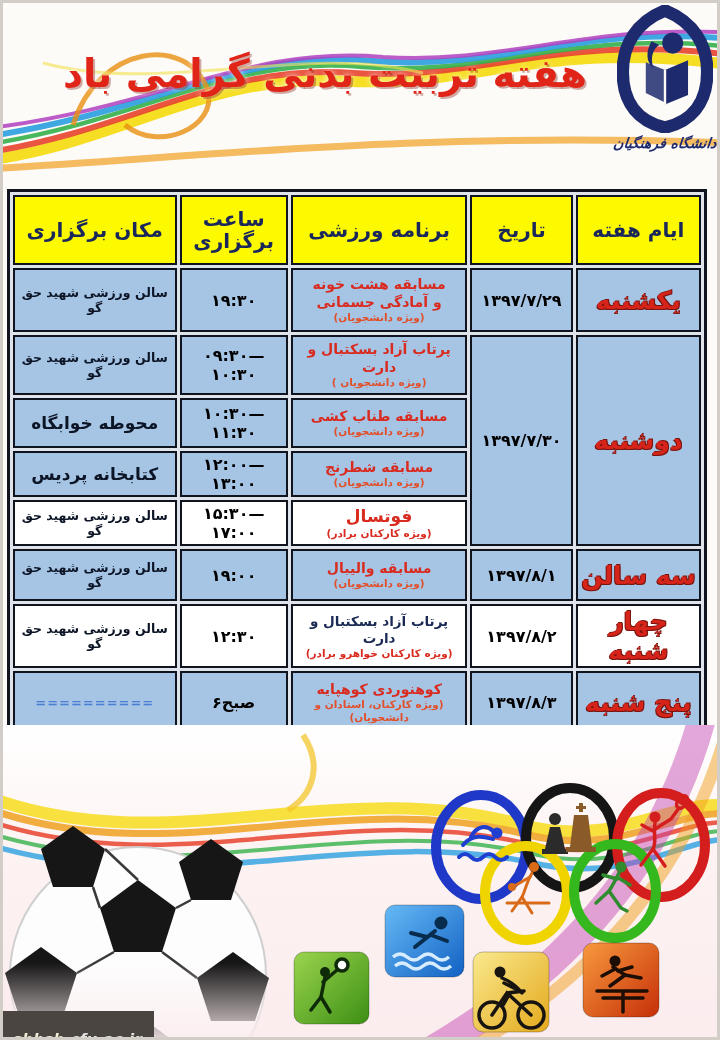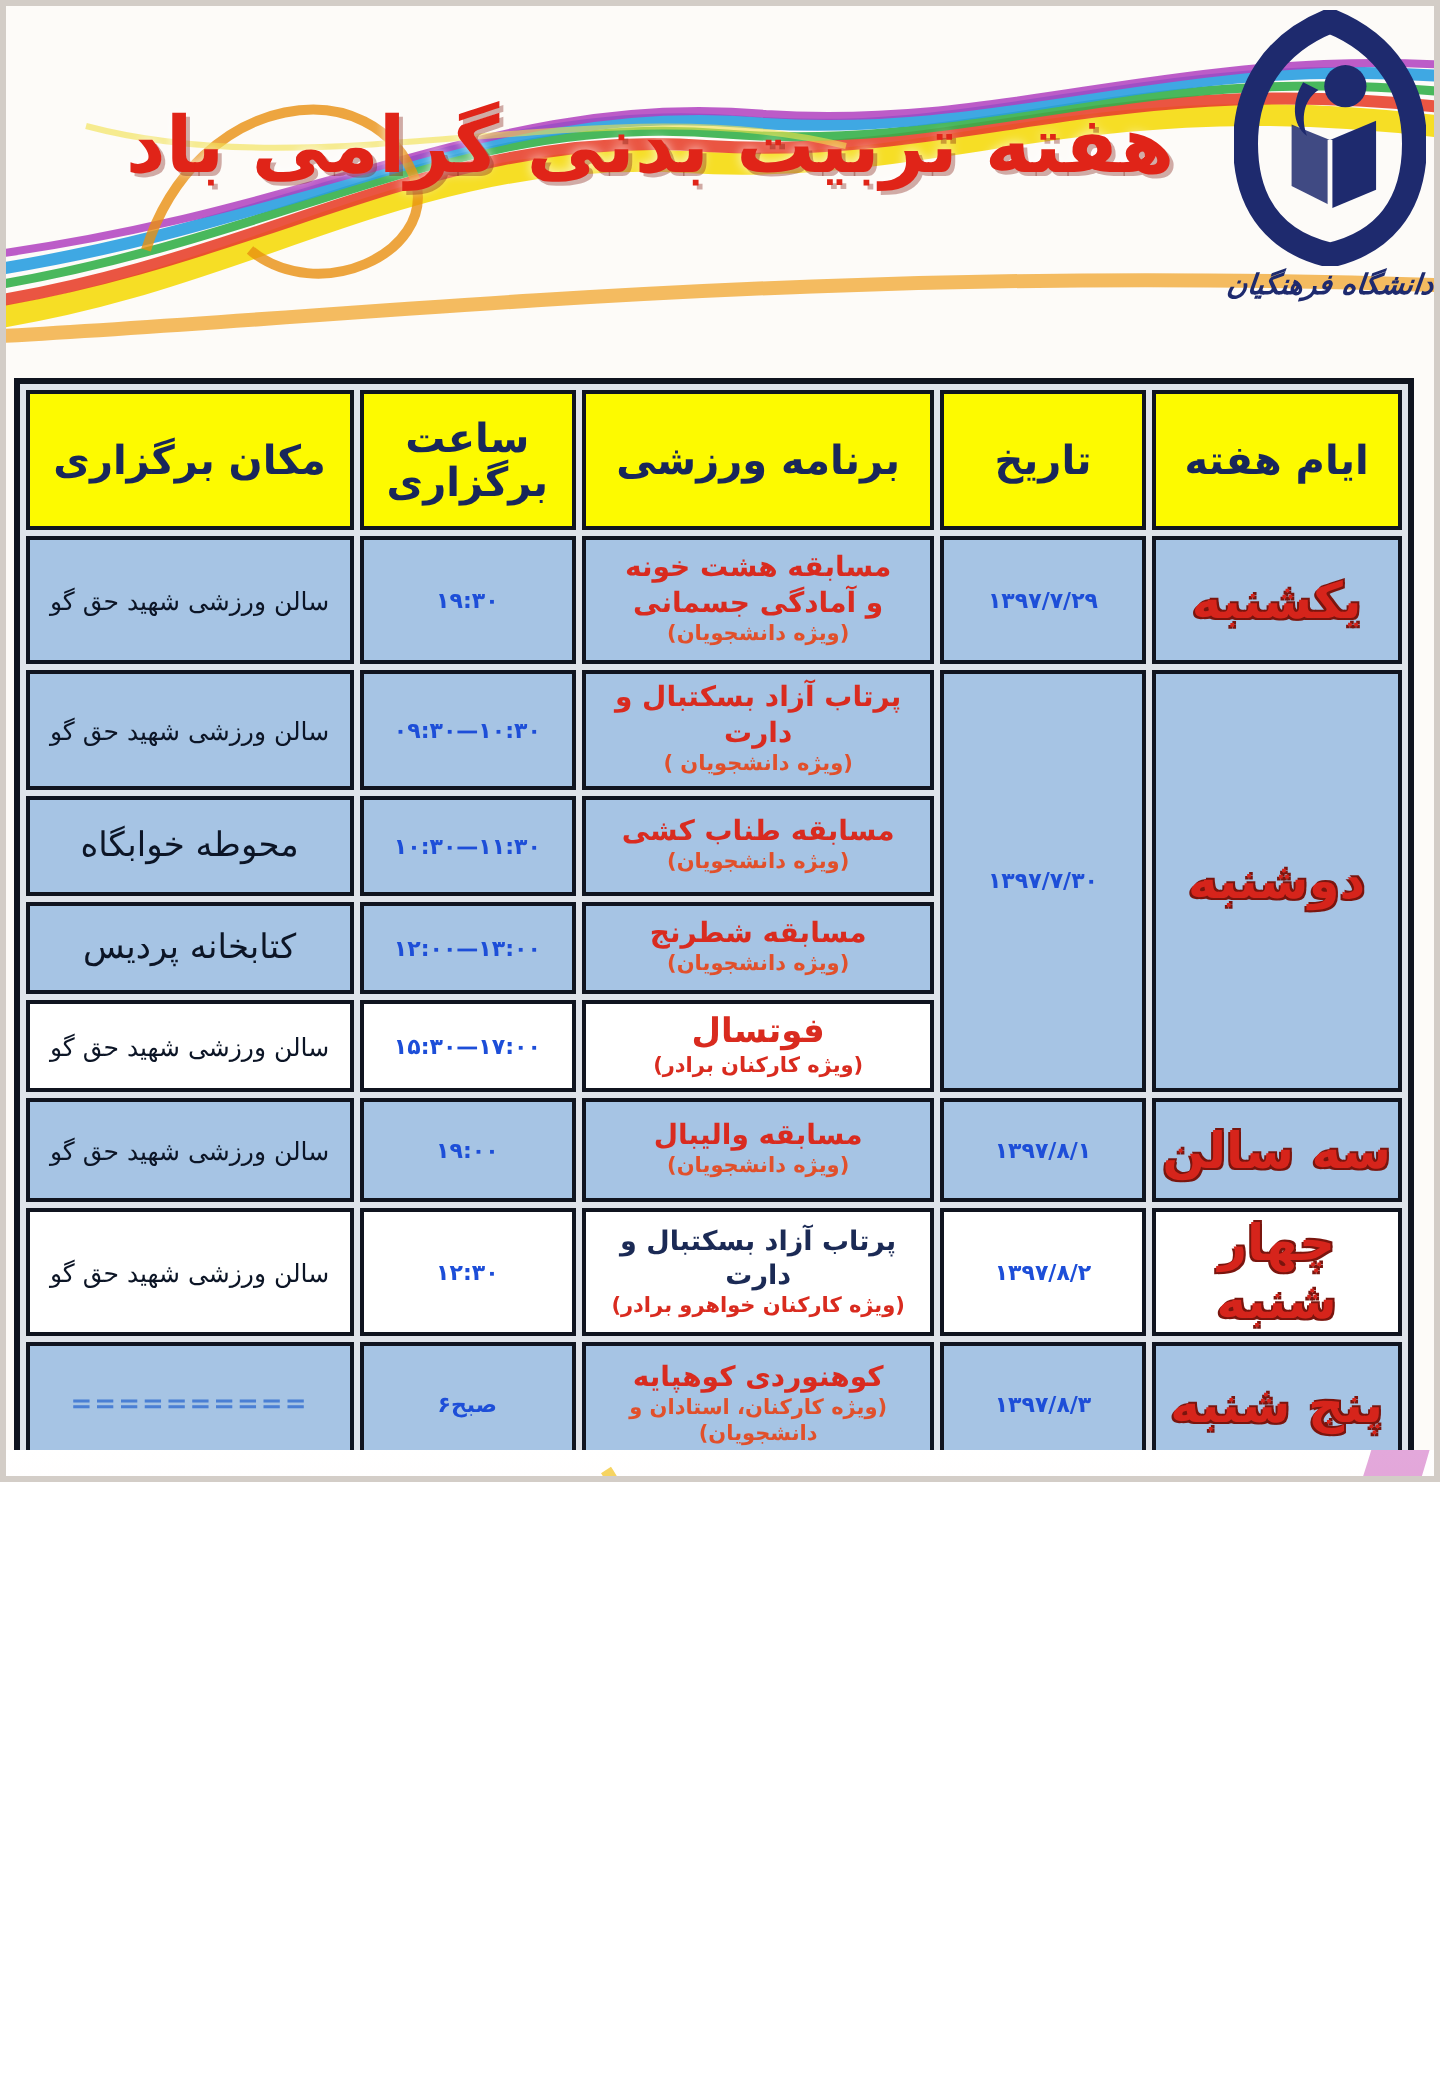--- a/index.html
+++ b/index.html
@@ -1,17 +1,17 @@
 <!DOCTYPE html>
 <html lang="fa"><head>
 <meta charset="utf-8">
 <style>
   html,body{margin:0;padding:0;background:#ffffff;}
   .poster{
-    position:relative;width:720px;height:741px;overflow:hidden;
+    position:relative;width:720px;height:1040px;overflow:hidden;
     background:#fdfbf8;border:3px solid #d3cdc7;box-sizing:border-box;
     font-family:"DejaVu Sans",sans-serif;
   }
   
   .hdr{position:absolute;top:0;left:0;width:720px;height:184px;}
   .hdr-art{position:absolute;top:0;left:0;width:720px;height:184px;}
   .page-title{
     position:absolute;top:48px;right:118px;width:560px;text-align:center;
     font-size:39px;font-weight:bold;color:#e02418;letter-spacing:-1px;
     text-shadow:2px 2px 0 rgba(122,20,8,.35), 0 0 6px rgba(255,255,255,.8);
@@ -41,22 +41,22 @@
   .sched th{
     background:#fdfa00;color:#19275a;font-size:20px;font-weight:bold;
     white-space:pre-line;line-height:1.12;height:70px;
   }
   .blue{background:#a6c4e4;}
   .white{background:#ffffff;}
   .r0 td{height:64px}.r1 td{height:60px}.r2 td{height:50px}.r3 td{height:46px}
   .r4 td{height:46px}.r5 td{height:52px}.r6 td{height:48px}.r7 td{height:62px}
   .day{font-size:25px;font-weight:bold;color:#d6241b;
        text-shadow:1px 1px 0 #7a150e,-1px 1px 0 #7a150e,1px -1px 0 #7a150e;}
-  .date,.time{font-size:11px;font-weight:bold;color:#1d4ed8;}
-  .loc{font-size:12.5px;font-weight:normal;color:#0c1526;}
+  .date,.time{font-size:16px;font-weight:bold;color:#000000;}
+  .loc{font-size:12.5px;font-weight:bold;color:#0c1526;}
   .loc-lg{font-size:17px;}
   .pmain{font-size:14px;font-weight:bold;color:#d92b1f;white-space:pre-line;line-height:1.25;}
   .pmain.lg{font-size:17px;}
   .pmain.navy{color:#1b2a55;font-size:13.5px;}
   .paud{font-size:10.5px;font-weight:bold;color:#e1502b;white-space:pre-line;line-height:1.2;}
   .paud.red{color:#d92b1f;}
   .dashes{color:#4a7fd4;font-size:13px;font-weight:bold;letter-spacing:1px;}
   
   .ftr{position:absolute;left:0;top:722px;width:720px;height:318px;
        background:linear-gradient(180deg,#ffffff 0%,#fdf3f2 40%,#fbecee 100%);}

